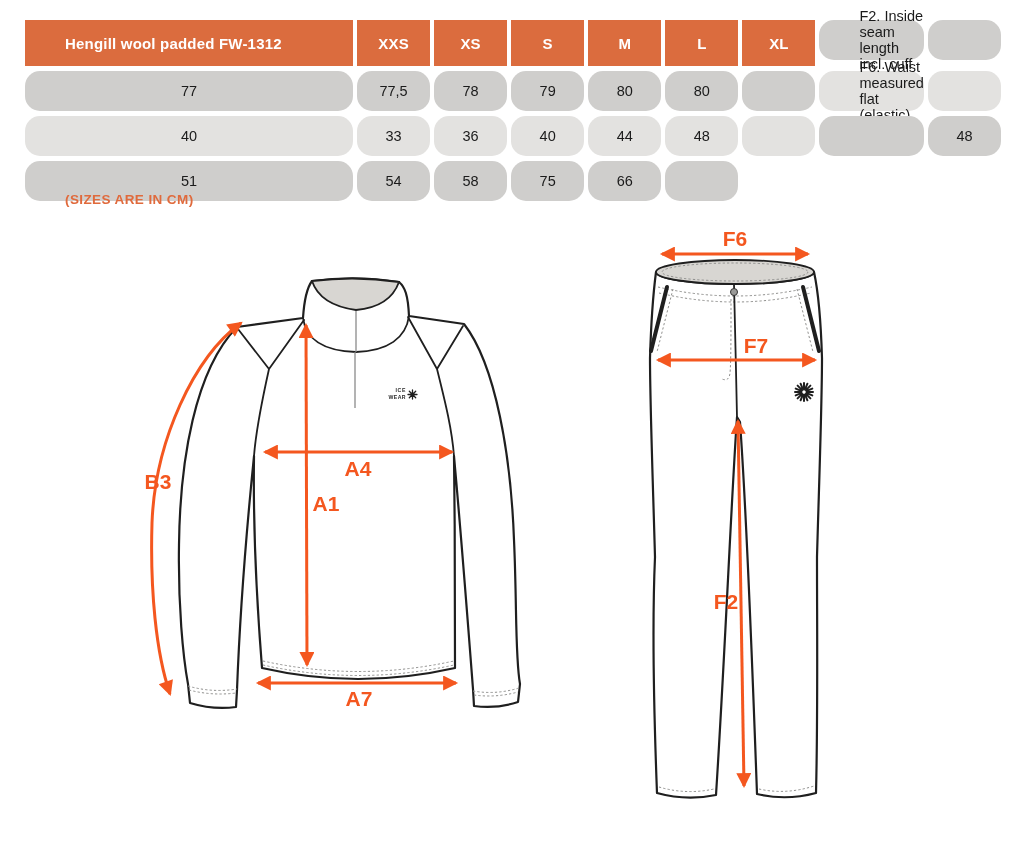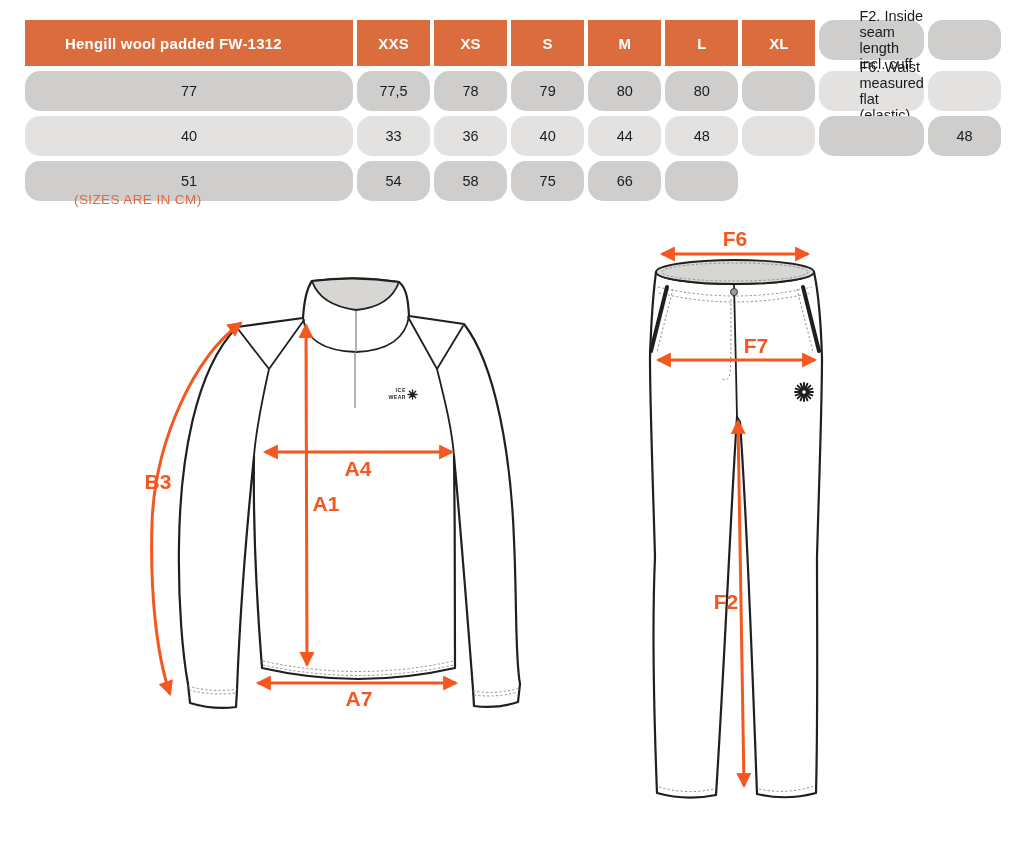--- a/index.html
+++ b/index.html
@@ -15,22 +15,22 @@
   }
   .cell{display:flex;align-items:center;justify-content:center;}
   .th{height:46px;background:#db6c3e;color:#ffffff;font-weight:bold;font-size:15px;letter-spacing:.2px;}
   .th.first{justify-content:flex-start;padding-left:40px;}
   .td{height:40px;font-size:14.5px;color:#1b1b1b;border-radius:15px;}
   .td.label{justify-content:flex-start;padding-left:40px;font-size:14.5px;}
   .row-dark{background:#cfcecc;}
   .row-light{background:#e3e2e0;}
   
   .cm-note{
-    position:absolute;left:74px;top:192px;color:#e06a3c;
-    font-size:13.5px;font-weight:normal;letter-spacing:.4px;
+    position:absolute;left:65px;top:192px;color:#e06a3c;
+    font-size:13.5px;font-weight:bold;letter-spacing:.4px;
   }
   
   .sweater-svg{position:absolute;left:140px;top:245px;}
   .pants-svg{position:absolute;left:600px;top:225px;}
   .outline{fill:#ffffff;stroke:#1f1f1f;stroke-width:2.2;stroke-linejoin:round;stroke-linecap:round;}
   .seam{fill:none;stroke:#1f1f1f;stroke-width:1.8;stroke-linecap:round;}
   .stitch{fill:none;stroke:#8f8f8d;stroke-width:1;stroke-dasharray:2.2 2.2;}
   .graypanel{fill:#d8d6d2;stroke:#1f1f1f;stroke-width:1.8;}
   .zip{stroke:#8a8a8a;stroke-width:1.3;}
   .arrow{fill:none;stroke:#f4571f;stroke-width:3;}

